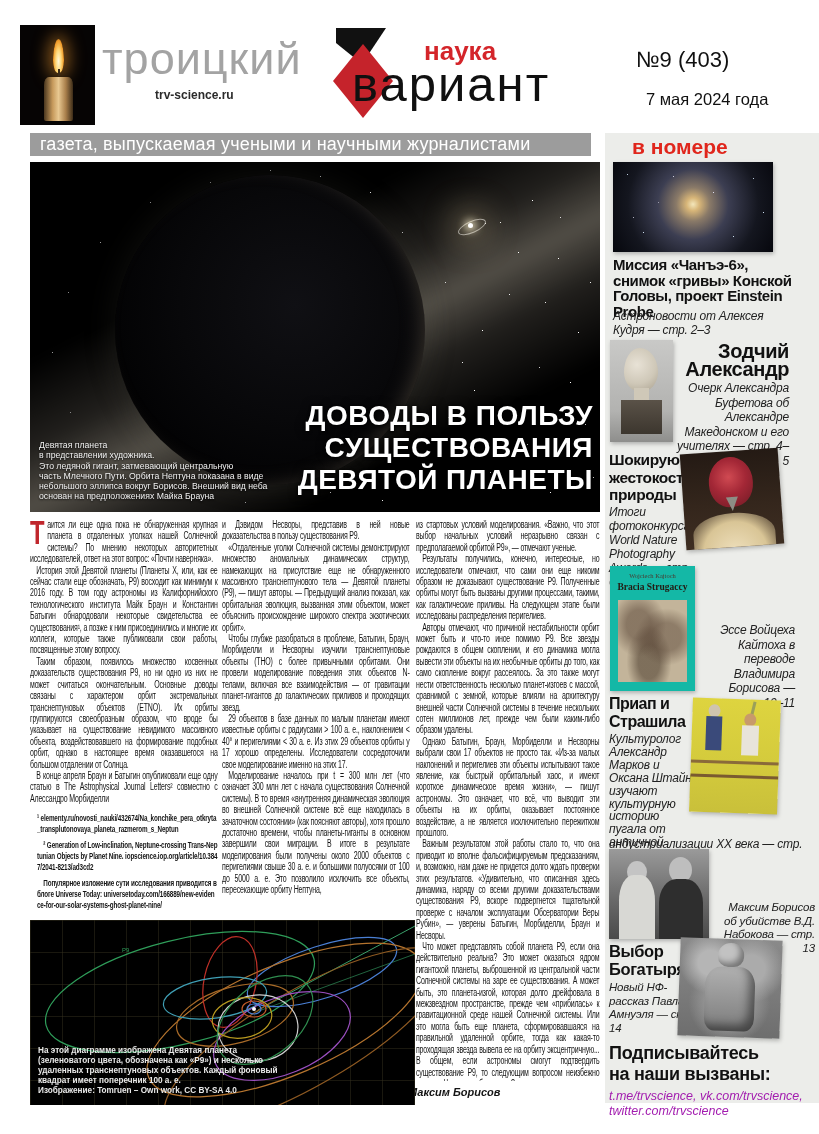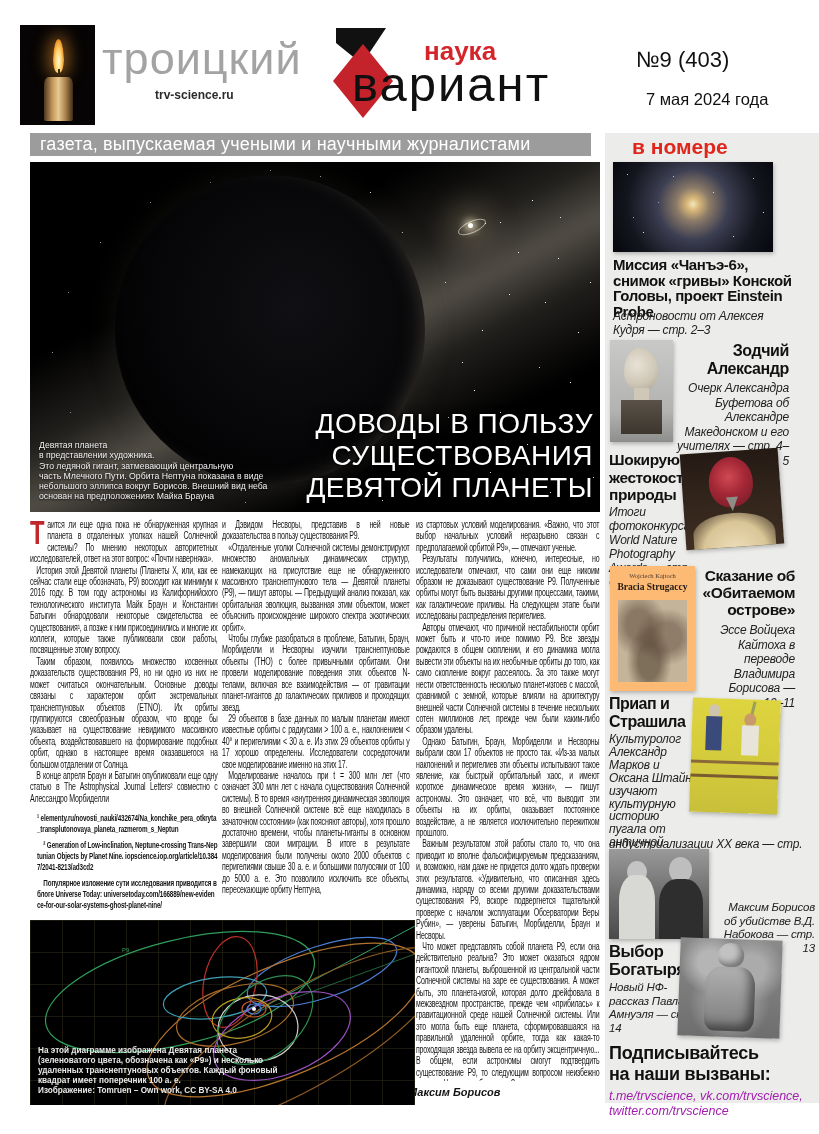--- a/index.html
+++ b/index.html
@@ -47,21 +47,21 @@
     444px 228px 0 0 #fff,470px 60px 0 0 #eee,530px 55px 0 0 #ddd,560px 120px 0 0 #eee;}
   #planet{position:absolute;left:85px;top:13px;width:310px;height:310px;border-radius:50%;
     background:radial-gradient(circle at 58% 42%,#101014 0%,#08080a 45%,#020203 75%,#000 100%);
     box-shadow:inset -10px -4px 22px -8px rgba(185,170,145,.28),0 0 30px 4px rgba(90,85,75,.15);}
   #sun{position:absolute;left:438px;top:61px;width:5px;height:5px;border-radius:50%;background:#fff;
     box-shadow:0 0 9px 3px rgba(255,245,210,.95),0 0 32px 13px rgba(255,230,175,.35);}
   #neptune-orbit{position:absolute;left:427px;top:59px;width:28px;height:10px;border:1px solid rgba(255,255,255,.55);
     border-radius:50%;transform:rotate(-24deg);}
   #hero-caption{position:absolute;left:9px;top:278px;color:#f2f2f2;font-size:8.7px;line-height:10.3px;
     white-space:pre-line;text-shadow:0 1px 2px rgba(0,0,0,.9);}
-  #hero-headline{position:absolute;right:7px;bottom:8px;color:#fff;font-weight:normal;font-size:28px;line-height:32px;
+  #hero-headline{position:absolute;right:7px;bottom:16px;color:#fff;font-weight:bold;font-size:28px;line-height:32px;
     text-align:right;white-space:pre-line;letter-spacing:.5px;
     text-shadow:0 1px 3px rgba(0,0,0,.95),0 0 10px rgba(0,0,0,.7);}
 
   
   .col{overflow:hidden;}
   #col1{left:30px;top:519px;width:188px;height:398px;}
   #col2{left:222px;top:519px;width:188px;height:396px;}
   #col3{left:416px;top:519px;width:184px;height:562px;}
   .colinner{transform:scaleX(.7);transform-origin:0 0;font-size:10px;line-height:11.4px;
     text-align:justify;letter-spacing:-.25px;color:#141414;}
@@ -95,35 +95,35 @@
     box-shadow:14px 12px 0 0 #bcd,30px 70px 0 0 #cde,140px 16px 0 0 #bcd,120px 74px 0 0 #cde,
     100px 30px 0 0 #dde,45px 40px 0 0 #99a,150px 50px 0 0 #cde,20px 55px 0 0 #aab,60px 14px 0 0 #ccd;}
   #sb-t1{left:8px;top:124px;width:182px;font-size:15px;line-height:15.5px;}
   #sb-s1{left:8px;top:176px;width:182px;font-size:12px;line-height:14px;}
 
   #sb-img-statue{left:5px;top:207px;width:63px;height:102px;background:linear-gradient(180deg,#c9c9c7 0%,#b2b2b0 70%,#8e8e8c 100%);}
   .statue-head{position:absolute;left:14px;top:8px;width:34px;height:44px;border-radius:46% 54% 50% 50%/55% 55% 45% 45%;
     background:radial-gradient(circle at 38% 38%,#e8e2d6 0%,#cfc8b8 55%,#a79e8c 100%);}
   .statue-neck{position:absolute;left:24px;top:48px;width:15px;height:14px;background:#cfc8b8;}
   .statue-base{position:absolute;left:11px;top:60px;width:41px;height:34px;background:linear-gradient(180deg,#5a5248 0%,#3c362e 100%);}
-  #sb-t2{left:70px;top:209px;width:114px;font-size:16px;line-height:18px;}
+  #sb-t2{left:70px;top:209px;width:114px;font-size:20px;line-height:18px;}
   #sb-s2{left:70px;top:248px;width:114px;font-size:12px;line-height:14.5px;}
 
   #sb-t3{left:4px;top:318px;width:94px;font-size:15.5px;line-height:17.5px;}
   #sb-s3{left:4px;top:372px;width:94px;font-size:12px;line-height:14px;}
   #sb-img-bird{left:78px;top:318px;width:98px;height:96px;transform:rotate(-4deg);
     background:linear-gradient(180deg,#241a14 0%,#34261c 55%,#3e2e22 100%);overflow:hidden;}
   .bird-head{position:absolute;left:27px;top:6px;width:44px;height:50px;border-radius:50% 50% 46% 46%;
     background:radial-gradient(circle at 45% 40%,#d04a52 0%,#a32736 45%,#6e1a24 100%);}
   .bird-beak{position:absolute;left:43px;top:46px;width:0;height:0;border-left:6px solid transparent;
     border-right:6px solid transparent;border-top:14px solid #8d8d85;}
   .bird-feathers{position:absolute;left:8px;top:62px;width:82px;height:40px;border-radius:50% 50% 0 0;
     background:radial-gradient(ellipse at 50% 100%,#efe0bd 0%,#d9c596 55%,rgba(120,90,60,0) 100%);}
 
-  #sb-img-book{left:5px;top:433px;width:85px;height:125px;background:#fdba74;overflow:hidden;}
+  #sb-img-book{left:5px;top:433px;width:85px;height:125px;background:#14b8a6;overflow:hidden;}
   .book-author{position:absolute;left:0;top:6px;width:100%;text-align:center;font-size:6.5px;color:#4a3a30;font-family:"Liberation Serif",serif;}
   .book-title{position:absolute;left:0;top:16px;width:100%;text-align:center;font-size:9.5px;font-weight:bold;color:#241a12;font-family:"Liberation Serif",serif;}
   .book-art{position:absolute;left:8px;top:34px;width:69px;height:82px;background:
     radial-gradient(ellipse at 30% 30%,rgba(90,70,55,.55) 0 18%,transparent 40%),
     radial-gradient(ellipse at 70% 45%,rgba(90,70,55,.5) 0 22%,transparent 45%),
     radial-gradient(ellipse at 45% 75%,rgba(70,55,40,.55) 0 20%,transparent 42%),#c3b49a;}
   #sb-t4{left:96px;top:434px;width:94px;font-size:15.5px;line-height:17px;}
   #sb-s4{left:96px;top:490px;width:94px;font-size:12px;line-height:14.5px;}
 
   #sb-t5{left:4px;top:562px;width:90px;font-size:16px;line-height:18px;letter-spacing:-.5px;}
@@ -290,21 +290,20 @@
     <div class="bird-head"></div>
     <div class="bird-beak"></div>
     <div class="bird-feathers"></div>
   </div>
 
   <div class="abs sb-img" id="sb-img-book">
     <div class="book-author">Wojciech Kajtoch</div>
     <div class="book-title">Bracia Strugaccy</div>
     <div class="book-art"></div>
   </div>
-  <div class="abs sb-title right" id="sb-t4">Сказание об «Обитаемом острове»</div>
   <div class="abs sb-sub right" id="sb-s4">Эссе Войцеха Кайтоха в переводе Владимира Борисова — стр. 10–11</div>
 
   <div class="abs sb-title" id="sb-t5">Приап и Страшила</div>
   <div class="abs sb-sub" id="sb-s5">Культуролог Александр Марков и Оксана Штайн изучают культурную историю пугала от античной некромантии до</div>
   <div class="abs sb-sub" id="sb-s5b">индустриализации XX века — стр. 12</div>
   <div class="abs sb-img" id="sb-img-scarecrow">
     <div class="reeds"></div>
     <div class="scare1-head"></div>
     <div class="scare1"></div>
     <div class="scare2-head"></div>

